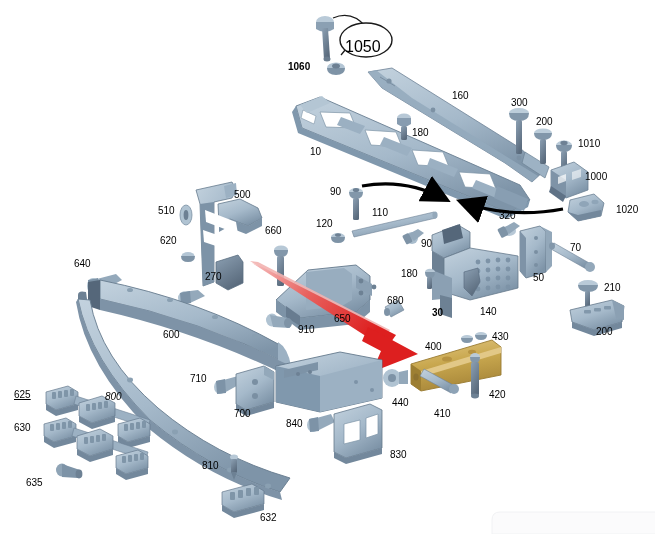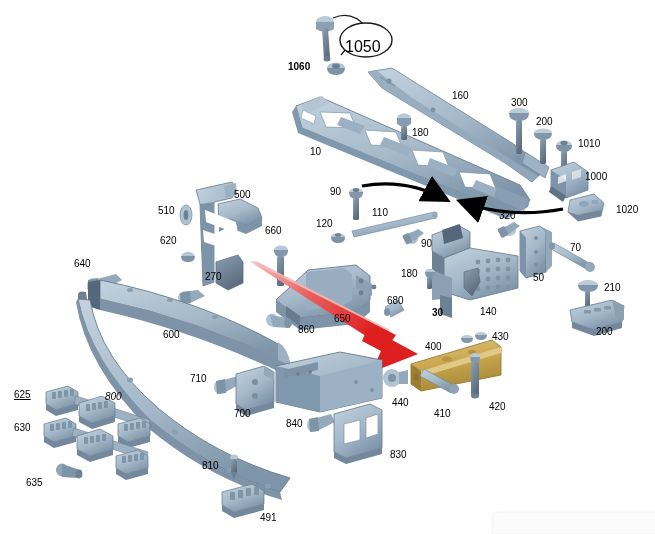--- a/index.html
+++ b/index.html
@@ -497,31 +497,31 @@
       <div class="lbl" style="left: 205px; top: 272px;">270</div>
       <div class="lbl" style="left: 401px; top: 269px;">180</div>
       <div class="lbl" style="left: 533px; top: 273px;">50</div>
       <div class="lbl" style="left: 604px; top: 283px;">210</div>
       <div class="lbl" style="left: 387px; top: 296px;">680</div>
       <div class="lbl" style="left: 596px; top: 327px;">200</div>
       <div class="lbl" style="left: 163px; top: 330px;">600</div>
       <div class="lbl" style="left: 432px; top: 308px; font-weight: bold;">30</div>
       <div class="lbl" style="left: 480px; top: 307px;">140</div>
       <div class="lbl" style="left: 334px; top: 314px;">650</div>
-      <div class="lbl" style="left: 298px; top: 325px;">860</div>
+      <div class="lbl" style="left: 298px; top: 325px;">910</div>
       <div class="lbl" style="left: 492px; top: 332px;">430</div>
       <div class="lbl" style="left: 425px; top: 342px;">400</div>
       <div class="lbl" style="left: 190px; top: 374px;">710</div>
       <div class="lbl" style="left: 14px; top: 390px; text-decoration: underline;">625</div>
       <div class="lbl" style="left: 105px; top: 392px; font-style: italic;">800</div>
       <div class="lbl" style="left: 392px; top: 398px;">440</div>
-      <div class="lbl" style="left: 489px; top: 390px; margin-top: 12px;">420</div>
+      <div class="lbl" style="left: 489px; top: 390px;">420</div>
       <div class="lbl" style="left: 434px; top: 409px;">410</div>
       <div class="lbl" style="left: 234px; top: 409px;">700</div>
       <div class="lbl" style="left: 14px; top: 423px;">630</div>
       <div class="lbl" style="left: 286px; top: 419px;">840</div>
       <div class="lbl" style="left: 390px; top: 450px;">830</div>
       <div class="lbl" style="left: 202px; top: 461px;">810</div>
       <div class="lbl" style="left: 26px; top: 478px;">635</div>
-      <div class="lbl" style="left: 260px; top: 513px;">491</div>
+      <div class="lbl" style="left: 260px; top: 513px;">632</div>
     </div>
 
 </div>
 
 </body></html>

